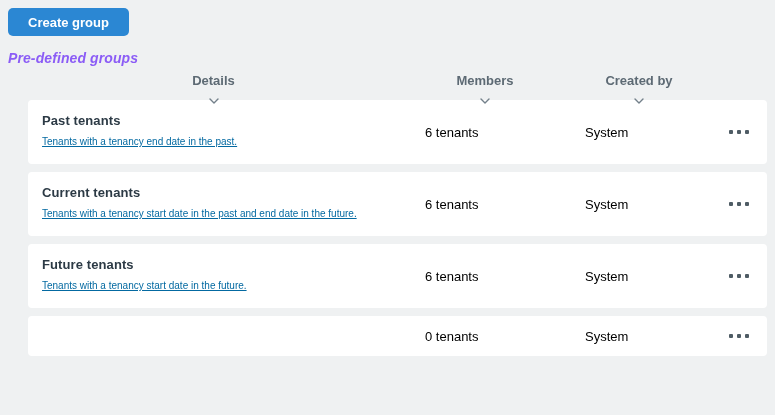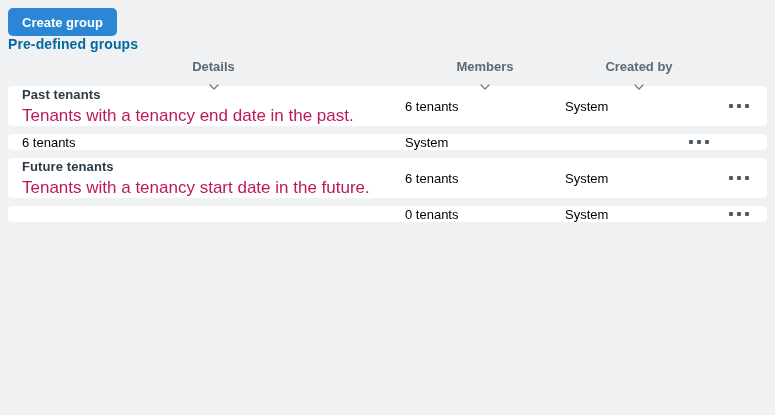--- a/index.html
+++ b/index.html
@@ -27,29 +27,31 @@
   }
   .btn-primary {
     background: #2b87d3;
     color: #ffffff;
     border: none;
     border-radius: 5px;
     font-family: "Liberation Sans", sans-serif;
     font-size: 13px;
     font-weight: bold;
     height: 28px;
-    padding: 0 14px;
+    padding: 0 20px;
     cursor: pointer;
   }
 
   .section-title {
+    margin-top: 14px;
     font-size: 14px;
     font-weight: bold;
-    color: #0369a1;
+    color: #8b5cf6;
     letter-spacing: 0.1px;
+    font-style: italic;
   }
 
   
   .grid {
     display: grid;
     grid-template-columns: 383px 160px 1fr 40px;
     align-items: center;
   }
 
   .table-header {
@@ -66,35 +68,37 @@
     gap: 8px;
     cursor: pointer;
     flex-direction: column;
   }
   .chevron { color: #73808a; display: inline-flex; margin-top: 2px; }
 
   .card {
     background: #ffffff;
     border-radius: 4px;
     margin-bottom: 8px;
-    padding: 0 14px;
+    padding: 12px 14px;
+    margin-left: 20px;
   }
   .row-title {
     font-size: 13px;
     font-weight: bold;
     color: #2c3a45;
     line-height: 18px;
     margin-bottom: 2px;
     letter-spacing: 0.1px;
   }
   .row-desc {
-    font-size: 17px;
-    color: #be185d;
+    font-size: 10px;
+    color: #0369a1;
     line-height: 20px;
     padding-right: 10px;
+    text-decoration: underline;
   }
   .cell { font-size: 13px; color: #000000; }
 
   .kebab {
     background: none;
     border: none;
     display: flex;
     align-items: center;
     gap: 4px;
     padding: 6px 4px;
@@ -158,20 +162,24 @@
     <div>
       <button class="kebab" aria-label="More actions">
         <span class="dot"></span>
           <span class="dot"></span>
           <span class="dot"></span>
       </button>
     </div>
   </div>
 
   <div class="card grid">
+    <div>
+      <div class="row-title">Current tenants</div>
+      <div class="row-desc">Tenants with a tenancy start date in the past and end date in the future.</div>
+    </div>
     <div class="cell">6 tenants</div>
     <div class="cell">System</div>
     <div>
       <button class="kebab" aria-label="More actions">
         <span class="dot"></span>
           <span class="dot"></span>
           <span class="dot"></span>
       </button>
     </div>
   </div>

